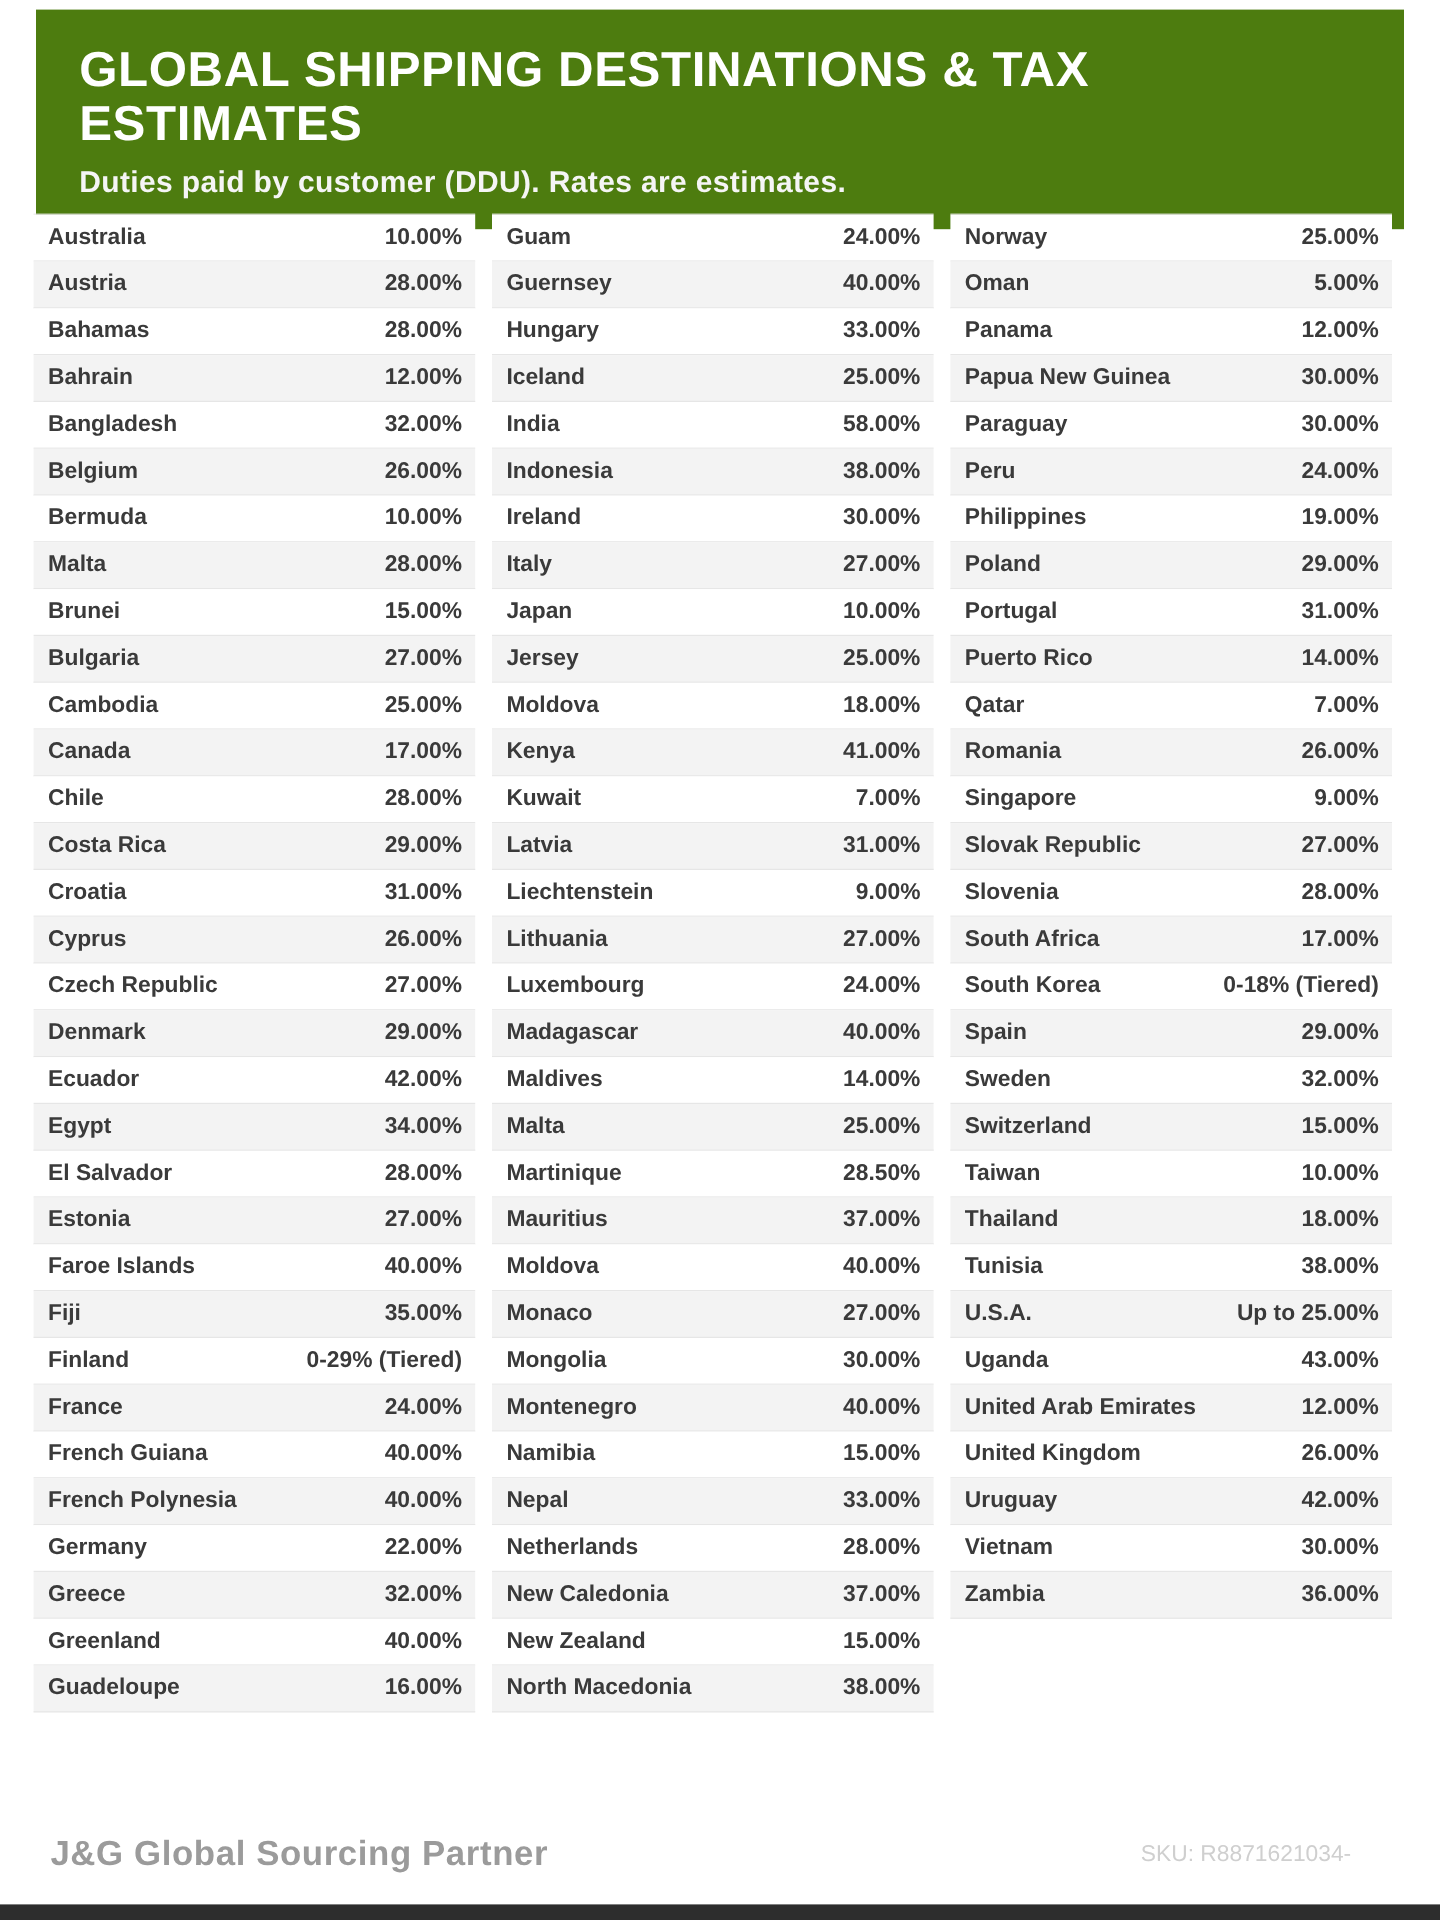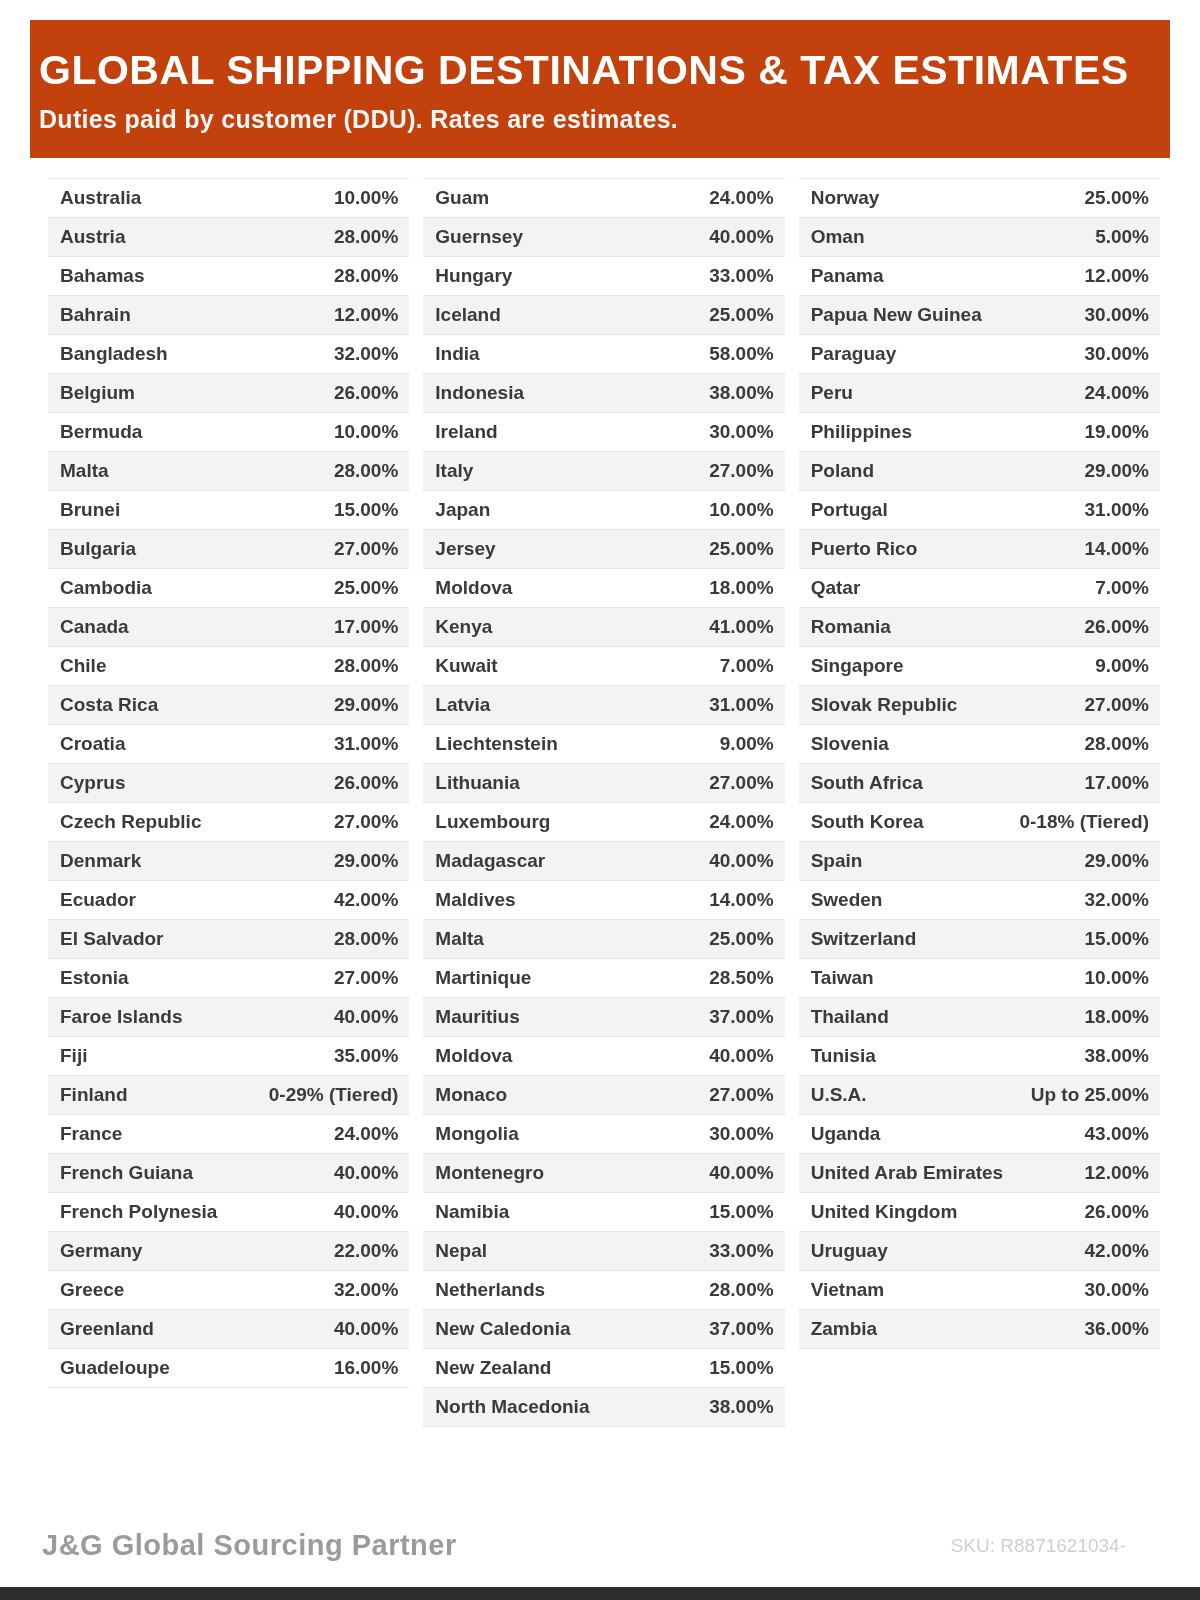--- a/index.html
+++ b/index.html
@@ -15,42 +15,41 @@
     width: 1200px;
     height: 1600px;
     position: relative;
     background: #ffffff;
   }
   .header {
     position: absolute;
     top: 8px;
     left: 30px;
     right: 30px;
-    background: #c2410c;
-    padding: 28px 24px 24px 9px;
-    margin-top: 12px;
+    background: #4d7c0f;
+    padding: 28px 24px 24px 36px;
   }
   .header .title {
     color: #ffffff;
     font-size: 41px;
     font-weight: 800;
     letter-spacing: 0.5px;
     line-height: 1.1;
   }
   .header .subtitle {
     color: #f5f5f5;
     font-size: 25px;
     font-weight: 700;
     margin-top: 12px;
     letter-spacing: 0.3px;
   }
   .grid {
     position: absolute;
     top: 178px;
-    left: 48px;
+    left: 28px;
     right: 40px;
     display: grid;
     grid-template-columns: repeat(3, 1fr);
     column-gap: 14px;
     align-items: start;
   }
   .col {
     border-top: 1px solid #e6e6e6;
   }
   .row {
@@ -188,20 +187,24 @@
         </div>
         <div class="row">
           <span class="country">Denmark</span>
           <span class="rate">29.00%</span>
         </div>
         <div class="row">
           <span class="country">Ecuador</span>
           <span class="rate">42.00%</span>
         </div>
         <div class="row">
+          <span class="country">Egypt</span>
+          <span class="rate">34.00%</span>
+        </div>
+        <div class="row">
           <span class="country">El Salvador</span>
           <span class="rate">28.00%</span>
         </div>
         <div class="row">
           <span class="country">Estonia</span>
           <span class="rate">27.00%</span>
         </div>
         <div class="row">
           <span class="country">Faroe Islands</span>
           <span class="rate">40.00%</span>

